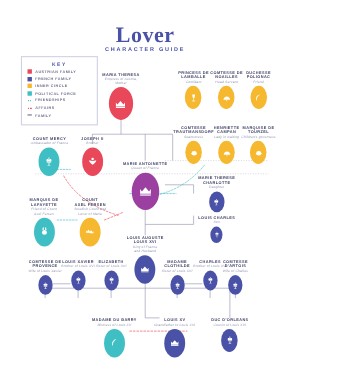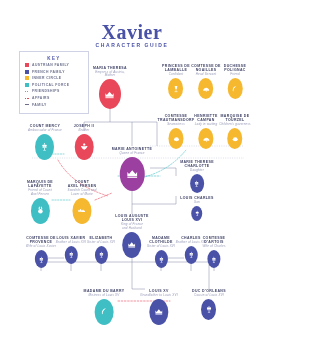--- a/index.html
+++ b/index.html
@@ -57,21 +57,21 @@
 
   
   svg.wires{position:absolute;left:0;top:0;width:264px;height:346px;
     pointer-events:none;}
 </style>
 </head>
 <body>
 
 <div id="stage">
 
-  <div class="title">Xavier</div>
+  <div class="title">Lover</div>
   <div class="subtitle">CHARACTER GUIDE</div>
 
   <div class="keybox">
     <div class="keytitle">KEY</div>
     <div id="key-swatches">
         <div class="keyrow">
           <span class="sw" style="background:#E8485A"></span>
           <span class="keylbl">AUSTRIAN FAMILY</span>
         </div>
         <div class="keyrow">

